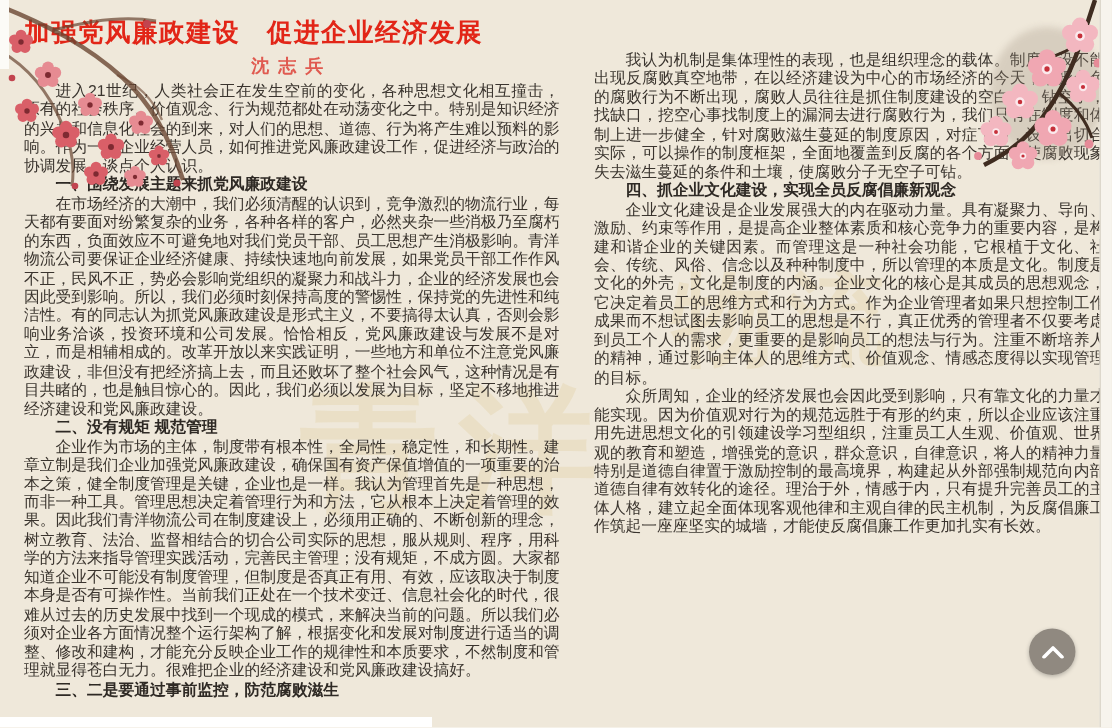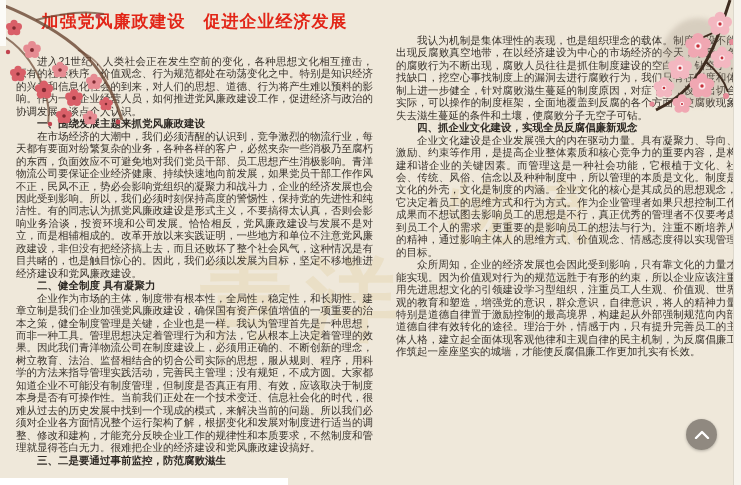--- a/index.html
+++ b/index.html
@@ -3,21 +3,21 @@
 <meta charset="utf-8">
 <style>
   html,body{margin:0;padding:0;}
   .page{
     position:relative;width:741px;height:485px;overflow:hidden;
     background:#efe8da;
     font-family:"Liberation Sans","DejaVu Sans",sans-serif;
   }
   .page-title{
     position:absolute;left:16px;top:10px;width:357px;
-    text-align:center;font-size:17px;font-weight:bold;
+    text-align:left;font-size:17px;font-weight:bold;
     color:#e22517;letter-spacing:1px;white-space:nowrap;
   }
   .page-author{
     position:absolute;left:16px;top:36px;width:357px;
     text-align:center;font-size:12px;font-weight:bold;
     color:#e05a50;letter-spacing:6px;
   }
   .col{
     position:absolute;text-align:justify;color:#3a342e;
     font-size:10.5px;line-height:12.45px;
@@ -49,26 +49,27 @@
 </style>
 </head>
 <body>
 
 <div class="page">
 
   <div class="watermark wm-left">青洋</div>
   <div class="watermark wm-right">物流</div>
 
   <div class="page-title">加强党风廉政建设　促进企业经济发展</div>
+  <div class="page-author">沈志兵</div>
 
   <div class="col col-left">
     <p>进入21世纪，人类社会正在发生空前的变化，各种思想文化相互撞击，原有的社会秩序、价值观念、行为规范都处在动荡变化之中。特别是知识经济的兴起和信息化社会的到来，对人们的思想、道德、行为将产生难以预料的影响。作为一名企业经营人员，如何推进党风廉政建设工作，促进经济与政治的协调发展。谈点个人认识。</p>
     <p class="heading">一、围绕发展主题来抓党风廉政建设</p>
     <p>在市场经济的大潮中，我们必须清醒的认识到，竞争激烈的物流行业，每天都有要面对纷繁复杂的业务，各种各样的客户，必然夹杂一些消极乃至腐朽的东西，负面效应不可避免地对我们党员干部、员工思想产生消极影响。青洋物流公司要保证企业经济健康、持续快速地向前发展，如果党员干部工作作风不正，民风不正，势必会影响党组织的凝聚力和战斗力，企业的经济发展也会因此受到影响。所以，我们必须时刻保持高度的警惕性，保持党的先进性和纯洁性。有的同志认为抓党风廉政建设是形式主义，不要搞得太认真，否则会影响业务洽谈，投资环境和公司发展。恰恰相反，党风廉政建设与发展不是对立，而是相辅相成的。改革开放以来实践证明，一些地方和单位不注意党风廉政建设，非但没有把经济搞上去，而且还败坏了整个社会风气，这种情况是有目共睹的，也是触目惊心的。因此，我们必须以发展为目标，坚定不移地推进经济建设和党风廉政建设。</p>
-    <p class="heading">二、健全制度 具有凝聚力</p>
+    <p class="heading">二、没有规矩 规范管理</p>
     <p>企业作为市场的主体，制度带有根本性，全局性，稳定性，和长期性。建章立制是我们企业加强党风廉政建设，确保国有资产保值增值的一项重要的治本之策，健全制度管理是关键，企业也是一样。我认为管理首先是一种思想，而非一种工具。管理思想决定着管理行为和方法，它从根本上决定着管理的效果。因此我们青洋物流公司在制度建设上，必须用正确的、不断创新的理念，树立教育、法治、监督相结合的切合公司实际的思想，服从规则、程序，用科学的方法来指导管理实践活动，完善民主管理；没有规矩，不成方圆。大家都知道企业不可能没有制度管理，但制度是否真正有用、有效，应该取决于制度本身是否有可操作性。当前我们正处在一个技术变迁、信息社会化的时代，很难从过去的历史发展中找到一个现成的模式，来解决当前的问题。所以我们必须对企业各方面情况整个运行架构了解，根据变化和发展对制度进行适当的调整、修改和建构，才能充分反映企业工作的规律性和本质要求，不然制度和管理就显得苍白无力。很难把企业的经济建设和党风廉政建设搞好。</p>
     <p class="heading">三、二是要通过事前监控，防范腐败滋生</p>
   </div>
 
   <div class="col col-right">
     <p>我认为机制是集体理性的表现，也是组织理念的载体。制度建设不能出现反腐败真空地带，在以经济建设为中心的市场经济的今天，形形色色的腐败行为不断出现，腐败人员往往是抓住制度建设的空白点，钻空子，找缺口，挖空心事找制度上的漏洞去进行腐败行为，我们只有在制度和体制上进一步健全，针对腐败滋生蔓延的制度原因，对症下药，设计出切合实际，可以操作的制度框架，全面地覆盖到反腐的各个方面，使腐败现象失去滋生蔓延的条件和土壤，使腐败分子无空子可钻。</p>
     <p class="heading">四、抓企业文化建设，实现全员反腐倡廉新观念</p>
     <p>企业文化建设是企业发展强大的内在驱动力量。具有凝聚力、导向、激励、约束等作用，是提高企业整体素质和核心竞争力的重要内容，是构建和谐企业的关键因素。而管理这是一种社会功能，它根植于文化、社会、传统、风俗、信念以及种种制度中，所以管理的本质是文化。制度是文化的外壳，文化是制度的内涵。企业文化的核心是其成员的思想观念，它决定着员工的思维方式和行为方式。作为企业管理者如果只想控制工作成果而不想试图去影响员工的思想是不行，真正优秀的管理者不仅要考虑到员工个人的需求，更重要的是影响员工的想法与行为。注重不断培养人的精神，通过影响主体人的思维方式、价值观念、情感态度得以实现管理的目标。</p>
     <p>众所周知，企业的经济发展也会因此受到影响，只有靠文化的力量才能实现。因为价值观对行为的规范远胜于有形的约束，所以企业应该注重用先进思想文化的引领建设学习型组织，注重员工人生观、价值观、世界观的教育和塑造，增强党的意识，群众意识，自律意识，将人的精神力量特别是道德自律置于激励控制的最高境界，构建起从外部强制规范向内部道德自律有效转化的途径。理治于外，情感于内，只有提升完善员工的主体人格，建立起全面体现客观他律和主观自律的民主机制，为反腐倡廉工作筑起一座座坚实的城墙，才能使反腐倡廉工作更加扎实有长效。</p>
   </div>

